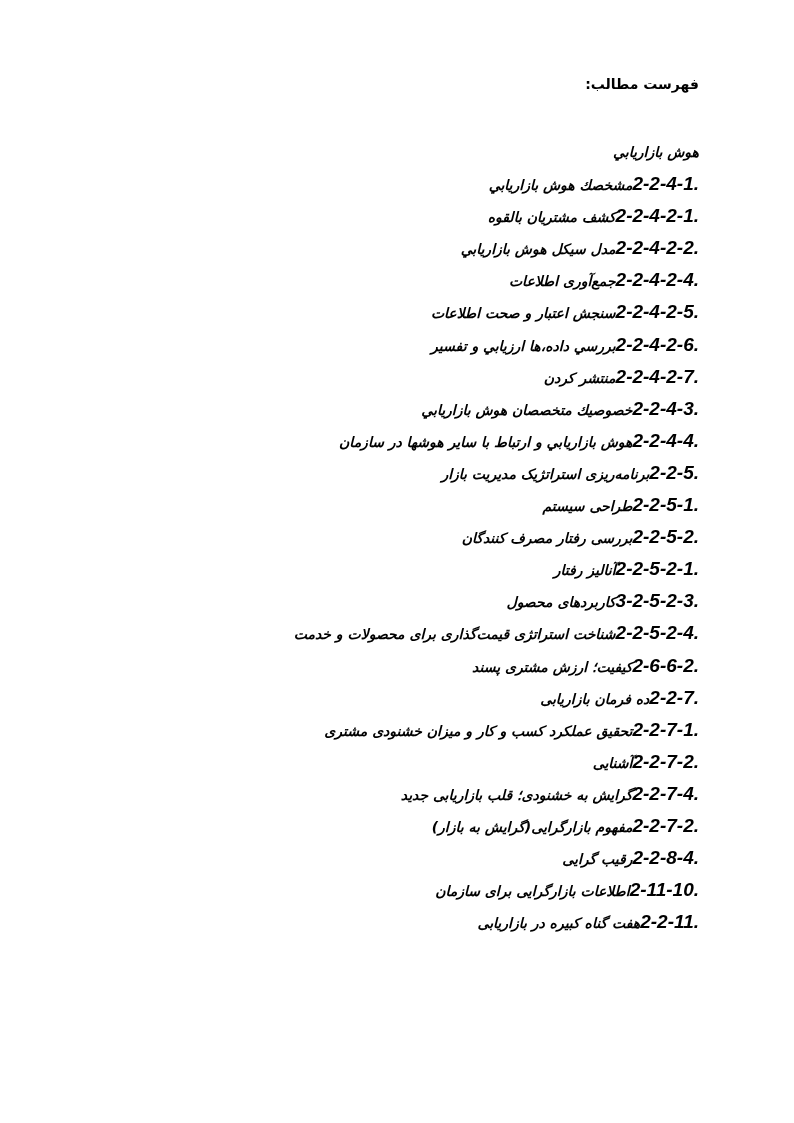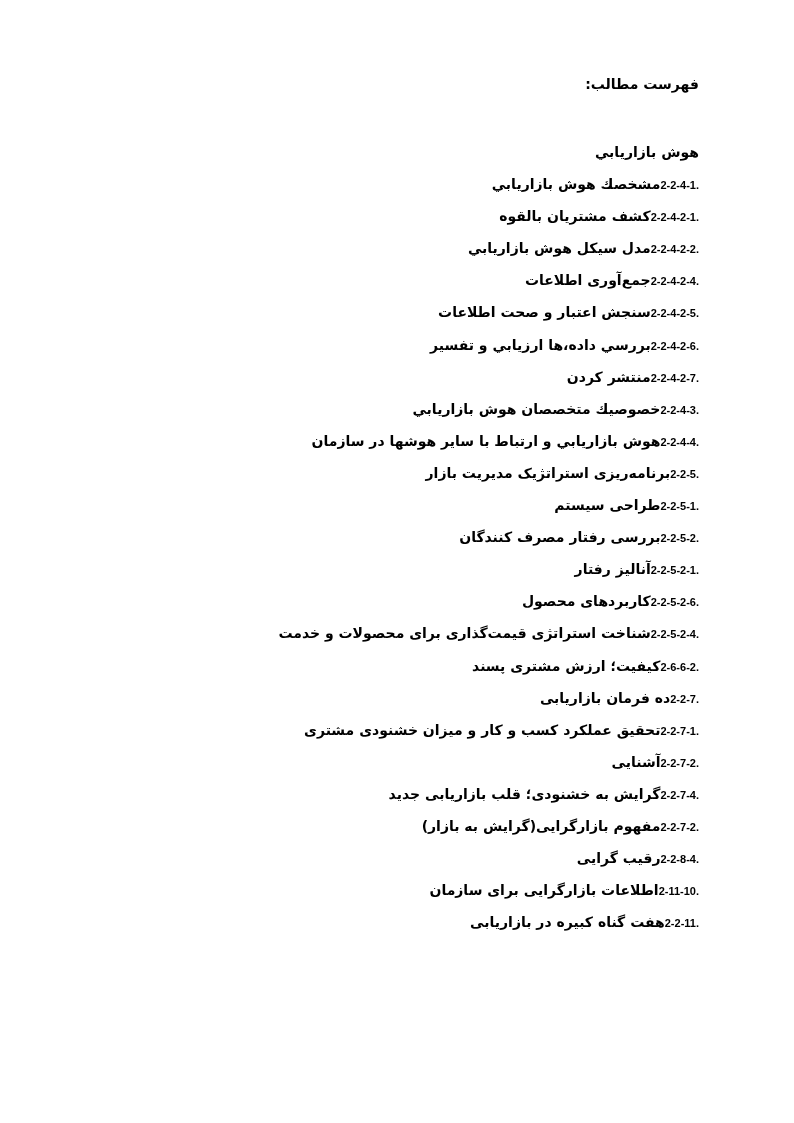--- a/index.html
+++ b/index.html
@@ -41,26 +41,27 @@
       margin: 0;
       padding: 0;
       list-style: none;
     }
     .toc li {
       height: 32.1px;
       line-height: 24px;
       font-weight: bold;
       font-size: 14px;
       white-space: nowrap;
+      font-style: italic;
     }
     .toc li .num {
       direction: ltr;
       unicode-bidi: isolate;
       font-family: "Liberation Sans", sans-serif;
-      font-size: 11px;
+      font-size: 19px;
     }
   </style>
 </head>
 <body>
 
 <div class="page">
   <div class="title">فهرست مطالب:</div>
 
   <ul class="toc">
     <li><span>هوش بازاريابي</span></li>
@@ -70,21 +71,21 @@
     <li><span class="num">2-2-4-2-4.</span><span>جمع‌آوری اطلاعات</span></li>
     <li><span class="num">2-2-4-2-5.</span><span>سنجش اعتبار و صحت اطلاعات</span></li>
     <li><span class="num">2-2-4-2-6.</span><span>بررسي داده،ها ارزيابي و تفسير</span></li>
     <li><span class="num">2-2-4-2-7.</span><span>منتشر كردن</span></li>
     <li><span class="num">2-2-4-3.</span><span>خصوصيك متخصصان هوش بازاريابي</span></li>
     <li><span class="num">2-2-4-4.</span><span>هوش بازاريابي و ارتباط با ساير هوشها در سازمان</span></li>
     <li><span class="num">2-2-5.</span><span>برنامه‌ريزی استراتژيک مديريت بازار</span></li>
     <li><span class="num">2-2-5-1.</span><span>طراحی سيستم</span></li>
     <li><span class="num">2-2-5-2.</span><span>بررسی رفتار مصرف کنندگان</span></li>
     <li><span class="num">2-2-5-2-1.</span><span>آناليز رفتار</span></li>
-    <li><span class="num">2-2-5-2-6.</span><span>کاربردهای محصول</span></li>
+    <li><span class="num">3-2-5-2-3.</span><span>کاربردهای محصول</span></li>
     <li><span class="num">2-2-5-2-4.</span><span>شناخت استراتژی قيمت‌گذاری برای محصولات و خدمت</span></li>
     <li><span class="num">2-6-6-2.</span><span>کيفيت؛ ارزش مشتری پسند</span></li>
     <li><span class="num">2-2-7.</span><span>ده فرمان بازاريابی</span></li>
     <li><span class="num">2-2-7-1.</span><span>تحقيق عملکرد کسب و کار و ميزان خشنودی مشتری</span></li>
     <li><span class="num">2-2-7-2.</span><span>آشنايی</span></li>
     <li><span class="num">2-2-7-4.</span><span>گرايش به خشنودی؛ قلب بازاريابی جديد</span></li>
     <li><span class="num">2-2-7-2.</span><span>مفهوم بازارگرايی(گرايش به بازار)</span></li>
     <li><span class="num">2-2-8-4.</span><span>رقيب گرايی</span></li>
     <li><span class="num">2-11-10.</span><span>اطلاعات بازارگرايی برای سازمان</span></li>
     <li><span class="num">2-2-11.</span><span>هفت گناه کبيره در بازاريابی</span></li>

